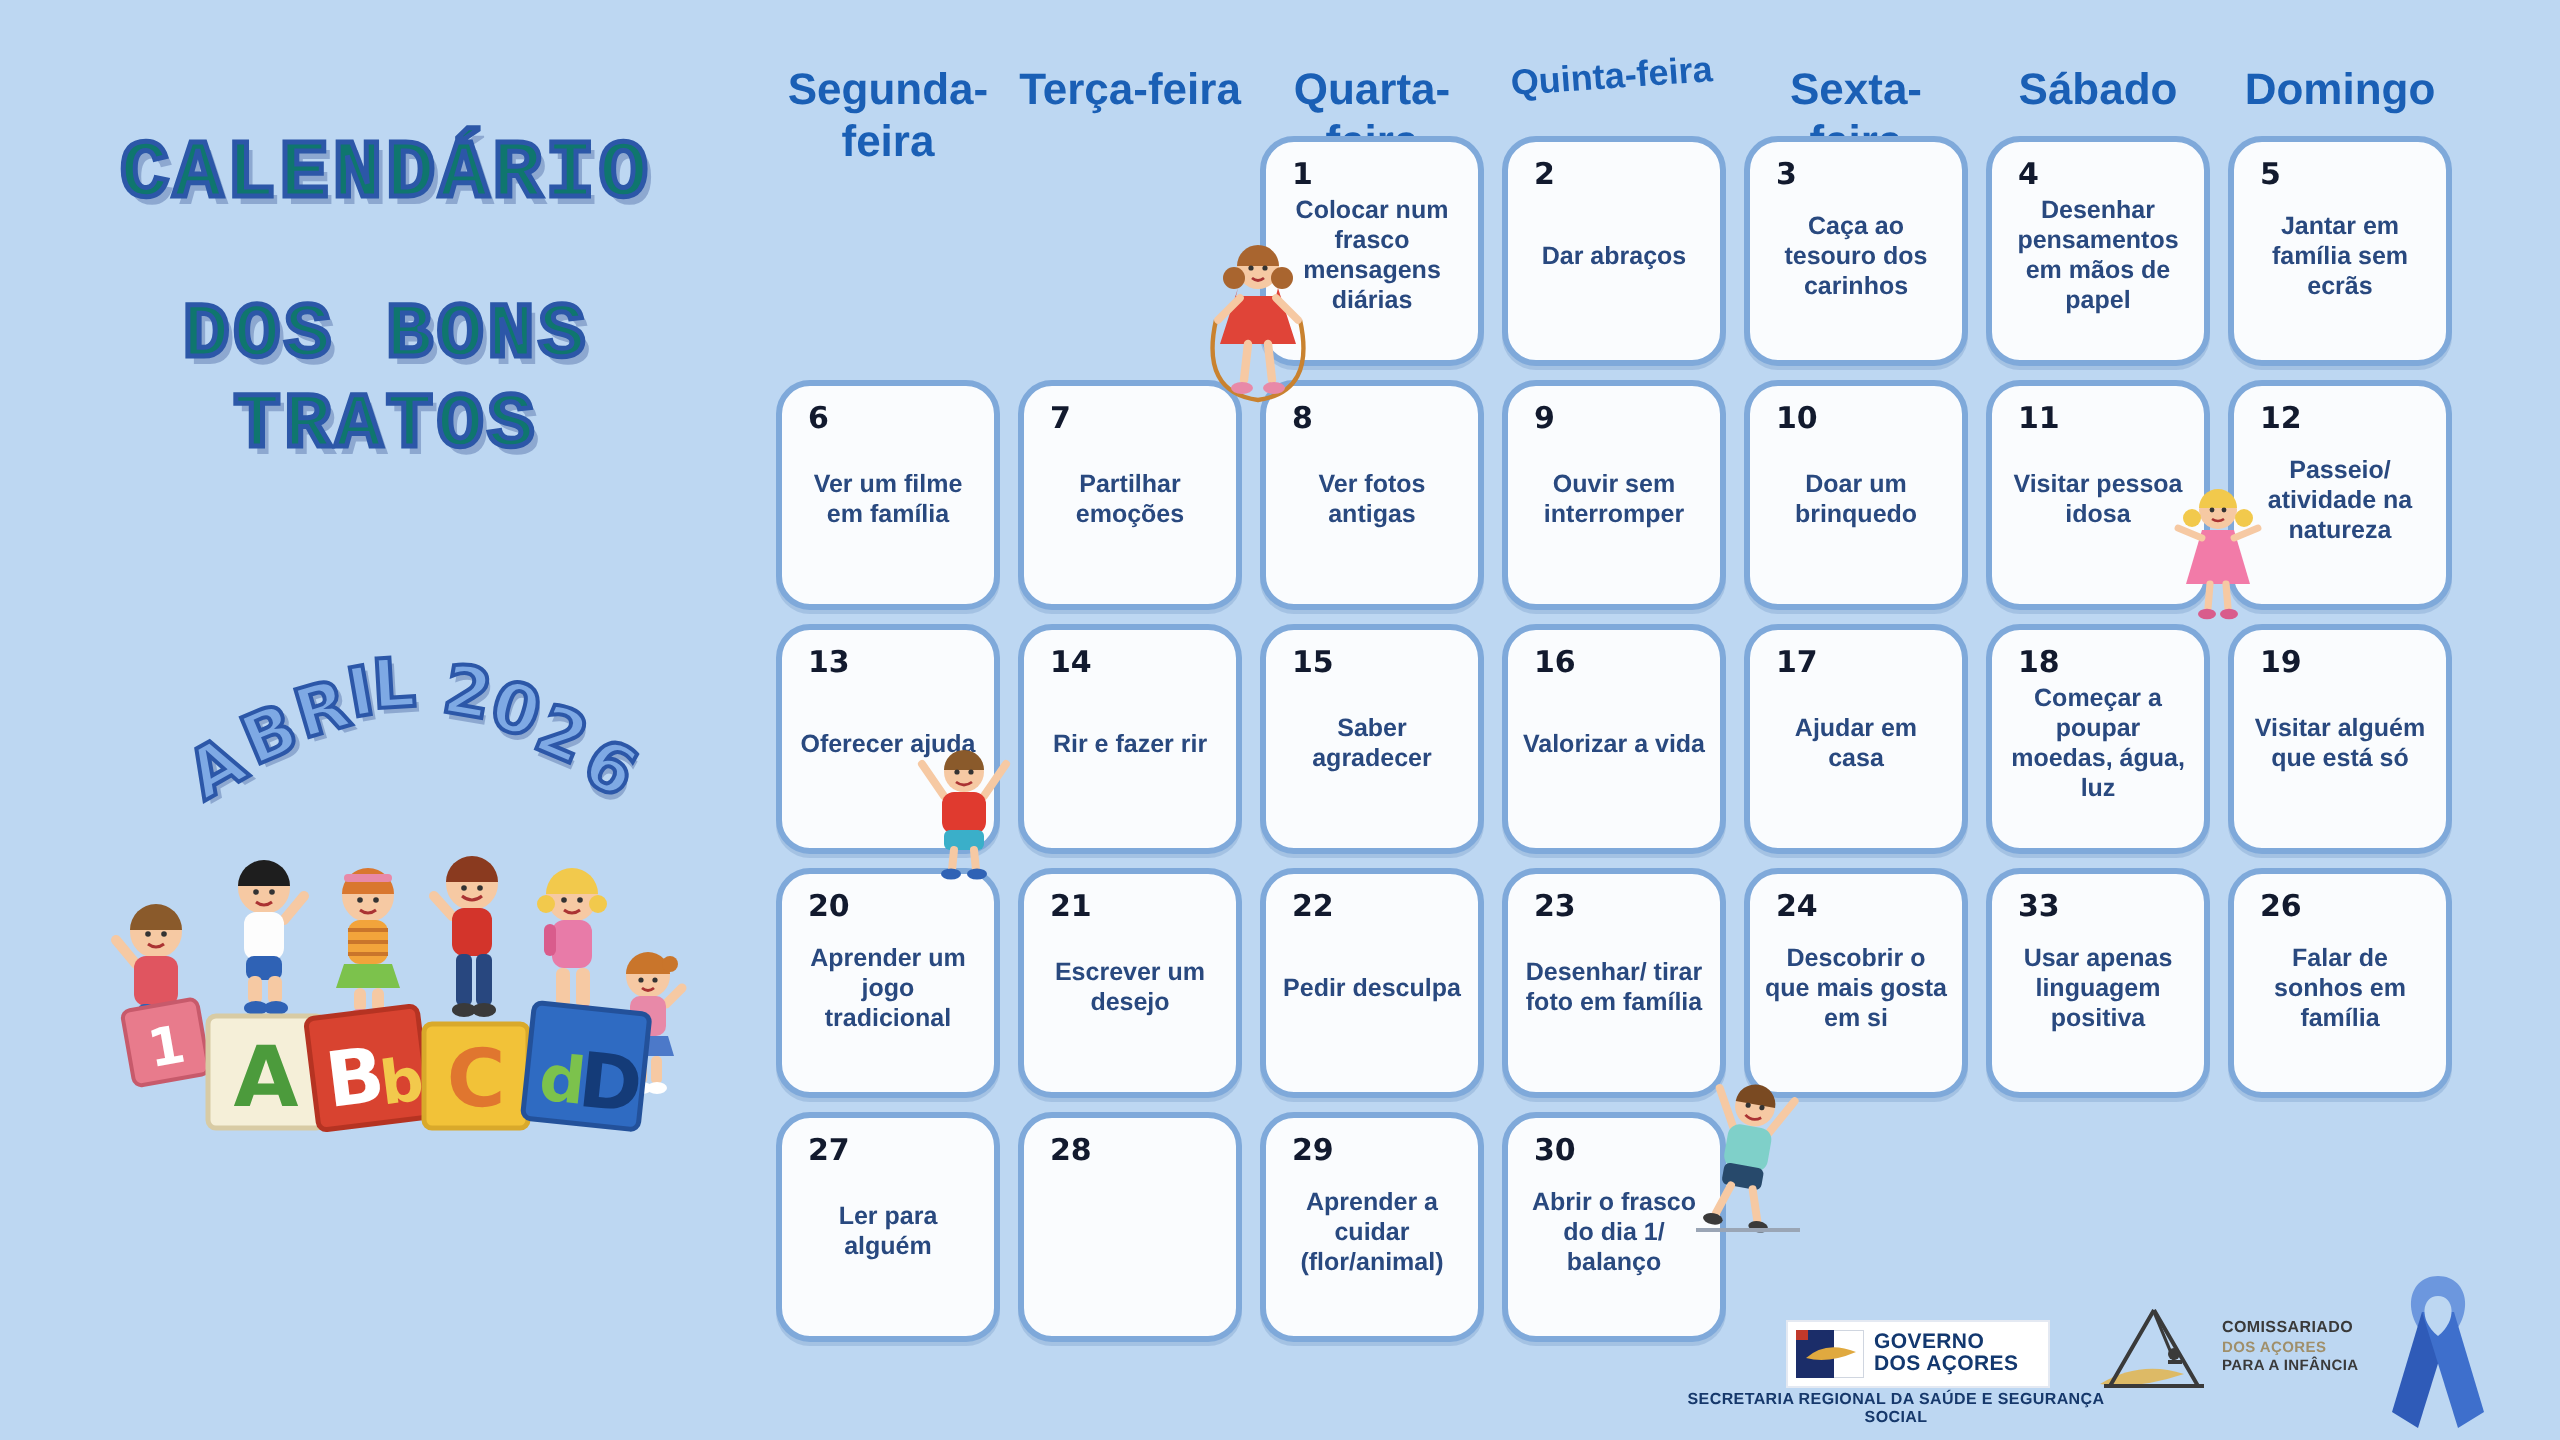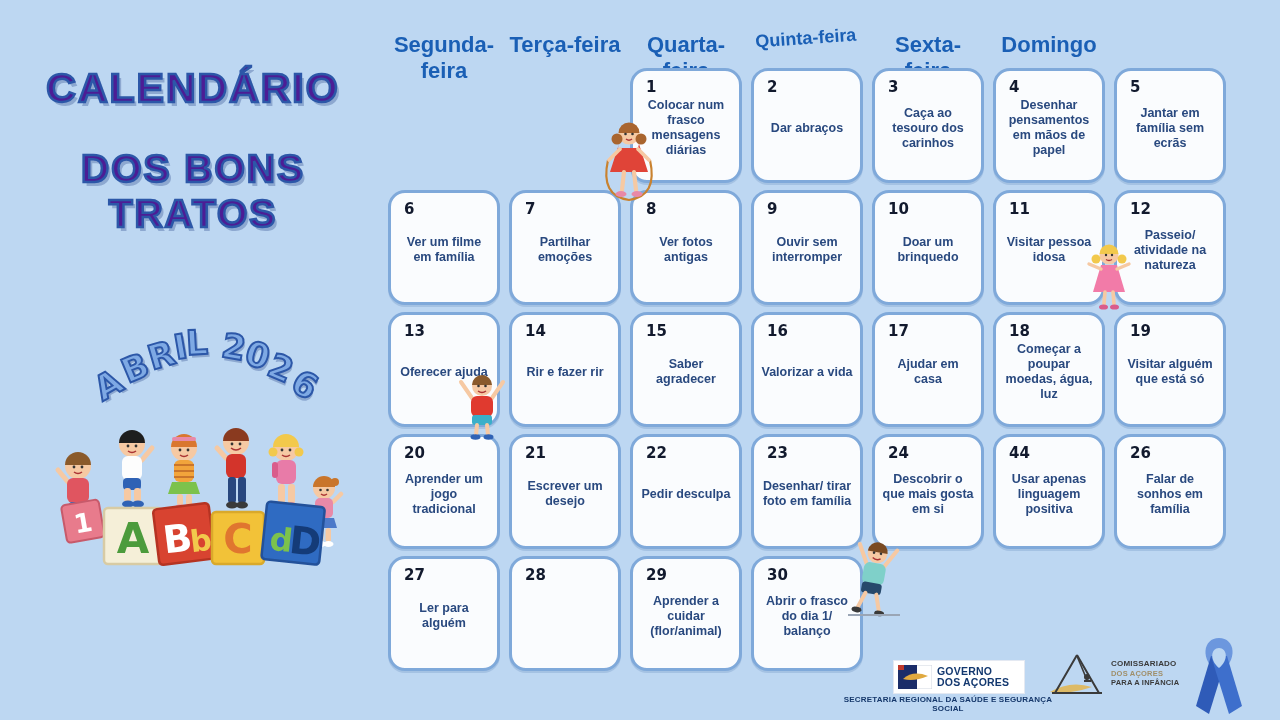--- a/index.html
+++ b/index.html
@@ -4,22 +4,22 @@
 <style>
   html,body{margin:0;padding:0;}
   body{
     width:1280px;height:720px;position:relative;overflow:hidden;
     background:#BDD7F2;
     font-family:"Liberation Sans",sans-serif;
   }
   
   .main-title{position:absolute;left:18px;top:68px;width:350px;text-align:center;}
   .bubble{
-    font-family:Liberation Sans, sans-serif;font-weight:800;
-    color:#4c1d95;-webkit-text-stroke:2.5px #2C57A8;
+    font-family:Liberation Mono, monospace;font-weight:800;
+    color:#0f766e;-webkit-text-stroke:2.5px #2C57A8;
     text-shadow:3px 4px 0 rgba(30,60,130,.30);
     letter-spacing:2px;line-height:1;
   }
   .title-line1{font-size:41px;}
   .title-line2{font-size:39px;margin-top:40px;}
   .title-line3{font-size:39px;margin-top:6px;}
   .month-arch{position:absolute;left:48px;top:322px;width:316px;text-align:center;}
   .arch-letter{
     display:inline-block;font-family:"DejaVu Sans",sans-serif;font-weight:800;
     font-size:34px;color:#7EA9E4;-webkit-text-stroke:2px #2C57A8;
@@ -198,20 +198,21 @@
   </svg>
 </div>
 
 <div class="calendar-area">
   <div class="weekday-row" id="weekday-row">
       <div class="weekday">Segunda-feira</div>
       <div class="weekday">Terça-feira</div>
       <div class="weekday">Quarta-feira</div>
       <div class="weekday tilted">Quinta-feira</div>
       <div class="weekday">Sexta-feira</div>
+      <div class="weekday">Sábado</div>
       <div class="weekday">Domingo</div>
     </div>
   <div class="calendar-grid" id="calendar-grid">
       <div class="day-card" style="grid-column-start: 3;">
     <div class="day-num">1</div>
     <div class="day-text">Colocar num frasco mensagens diárias</div>
   </div>
       <div class="day-card">
     <div class="day-num">2</div>
     <div class="day-text">Dar abraços</div>
@@ -298,21 +299,21 @@
   </div>
       <div class="day-card">
     <div class="day-num">23</div>
     <div class="day-text">Desenhar/ tirar foto em família</div>
   </div>
       <div class="day-card">
     <div class="day-num">24</div>
     <div class="day-text">Descobrir o que mais gosta em si</div>
   </div>
       <div class="day-card">
-    <div class="day-num">44</div>
+    <div class="day-num">33</div>
     <div class="day-text">Usar apenas linguagem positiva</div>
   </div>
       <div class="day-card">
     <div class="day-num">26</div>
     <div class="day-text">Falar de sonhos em família</div>
   </div>
       <div class="day-card">
     <div class="day-num">27</div>
     <div class="day-text">Ler para alguém</div>
   </div>

